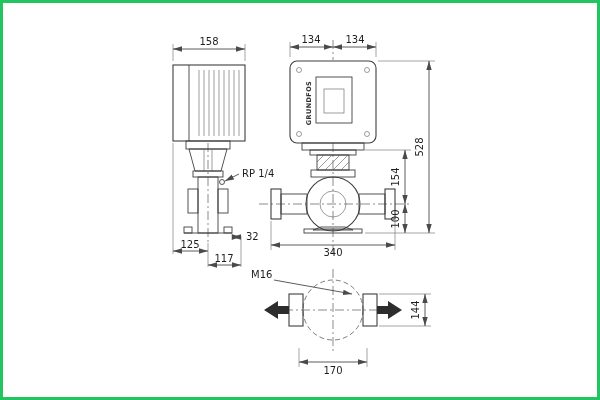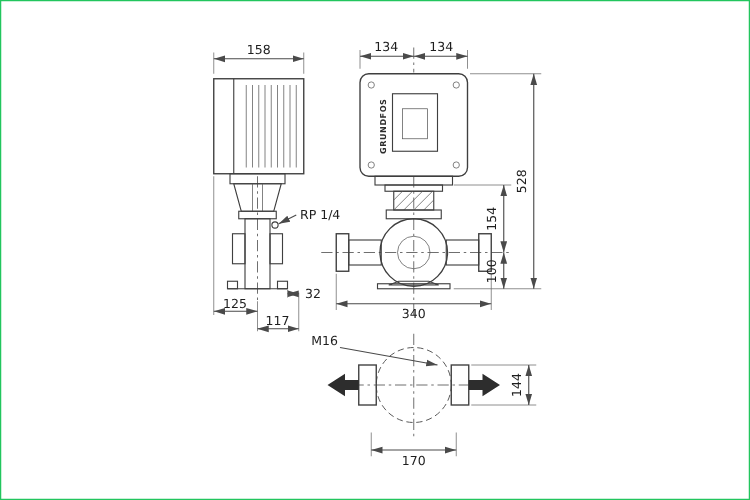--- a/index.html
+++ b/index.html
@@ -1,16 +1,16 @@
 <!DOCTYPE html>
 <html><head>
 <meta charset="utf-8">
 <style>
   html,body{margin:0;padding:0;background:#ffffff}
-  .canvas{position:relative;width:600px;height:400px;background:#ffffff;border:1px solid #22c55e;
+  .canvas{position:relative;width:600px;height:400px;background:#ffffff;border:3px solid #22c55e;
           box-sizing:border-box;font-family:"DejaVu Sans",sans-serif;overflow:hidden}
   svg{display:block}
   .ol   {fill:none;stroke:#3f3f3f;stroke-width:1.1}
   .ol2  {fill:none;stroke:#3f3f3f;stroke-width:0.9}
   .fillk{fill:#2d2d2d;stroke:none}
   .thin {fill:none;stroke:#5a5a5a;stroke-width:0.6}
   .dim  {fill:none;stroke:#4a4a4a;stroke-width:0.9}
   .ext  {fill:none;stroke:#6a6a6a;stroke-width:0.6}
   .cl   {fill:none;stroke:#5a5a5a;stroke-width:0.7;stroke-dasharray:9 3 2 3}
   .dash {fill:none;stroke:#5a5a5a;stroke-width:0.8;stroke-dasharray:5 3}

